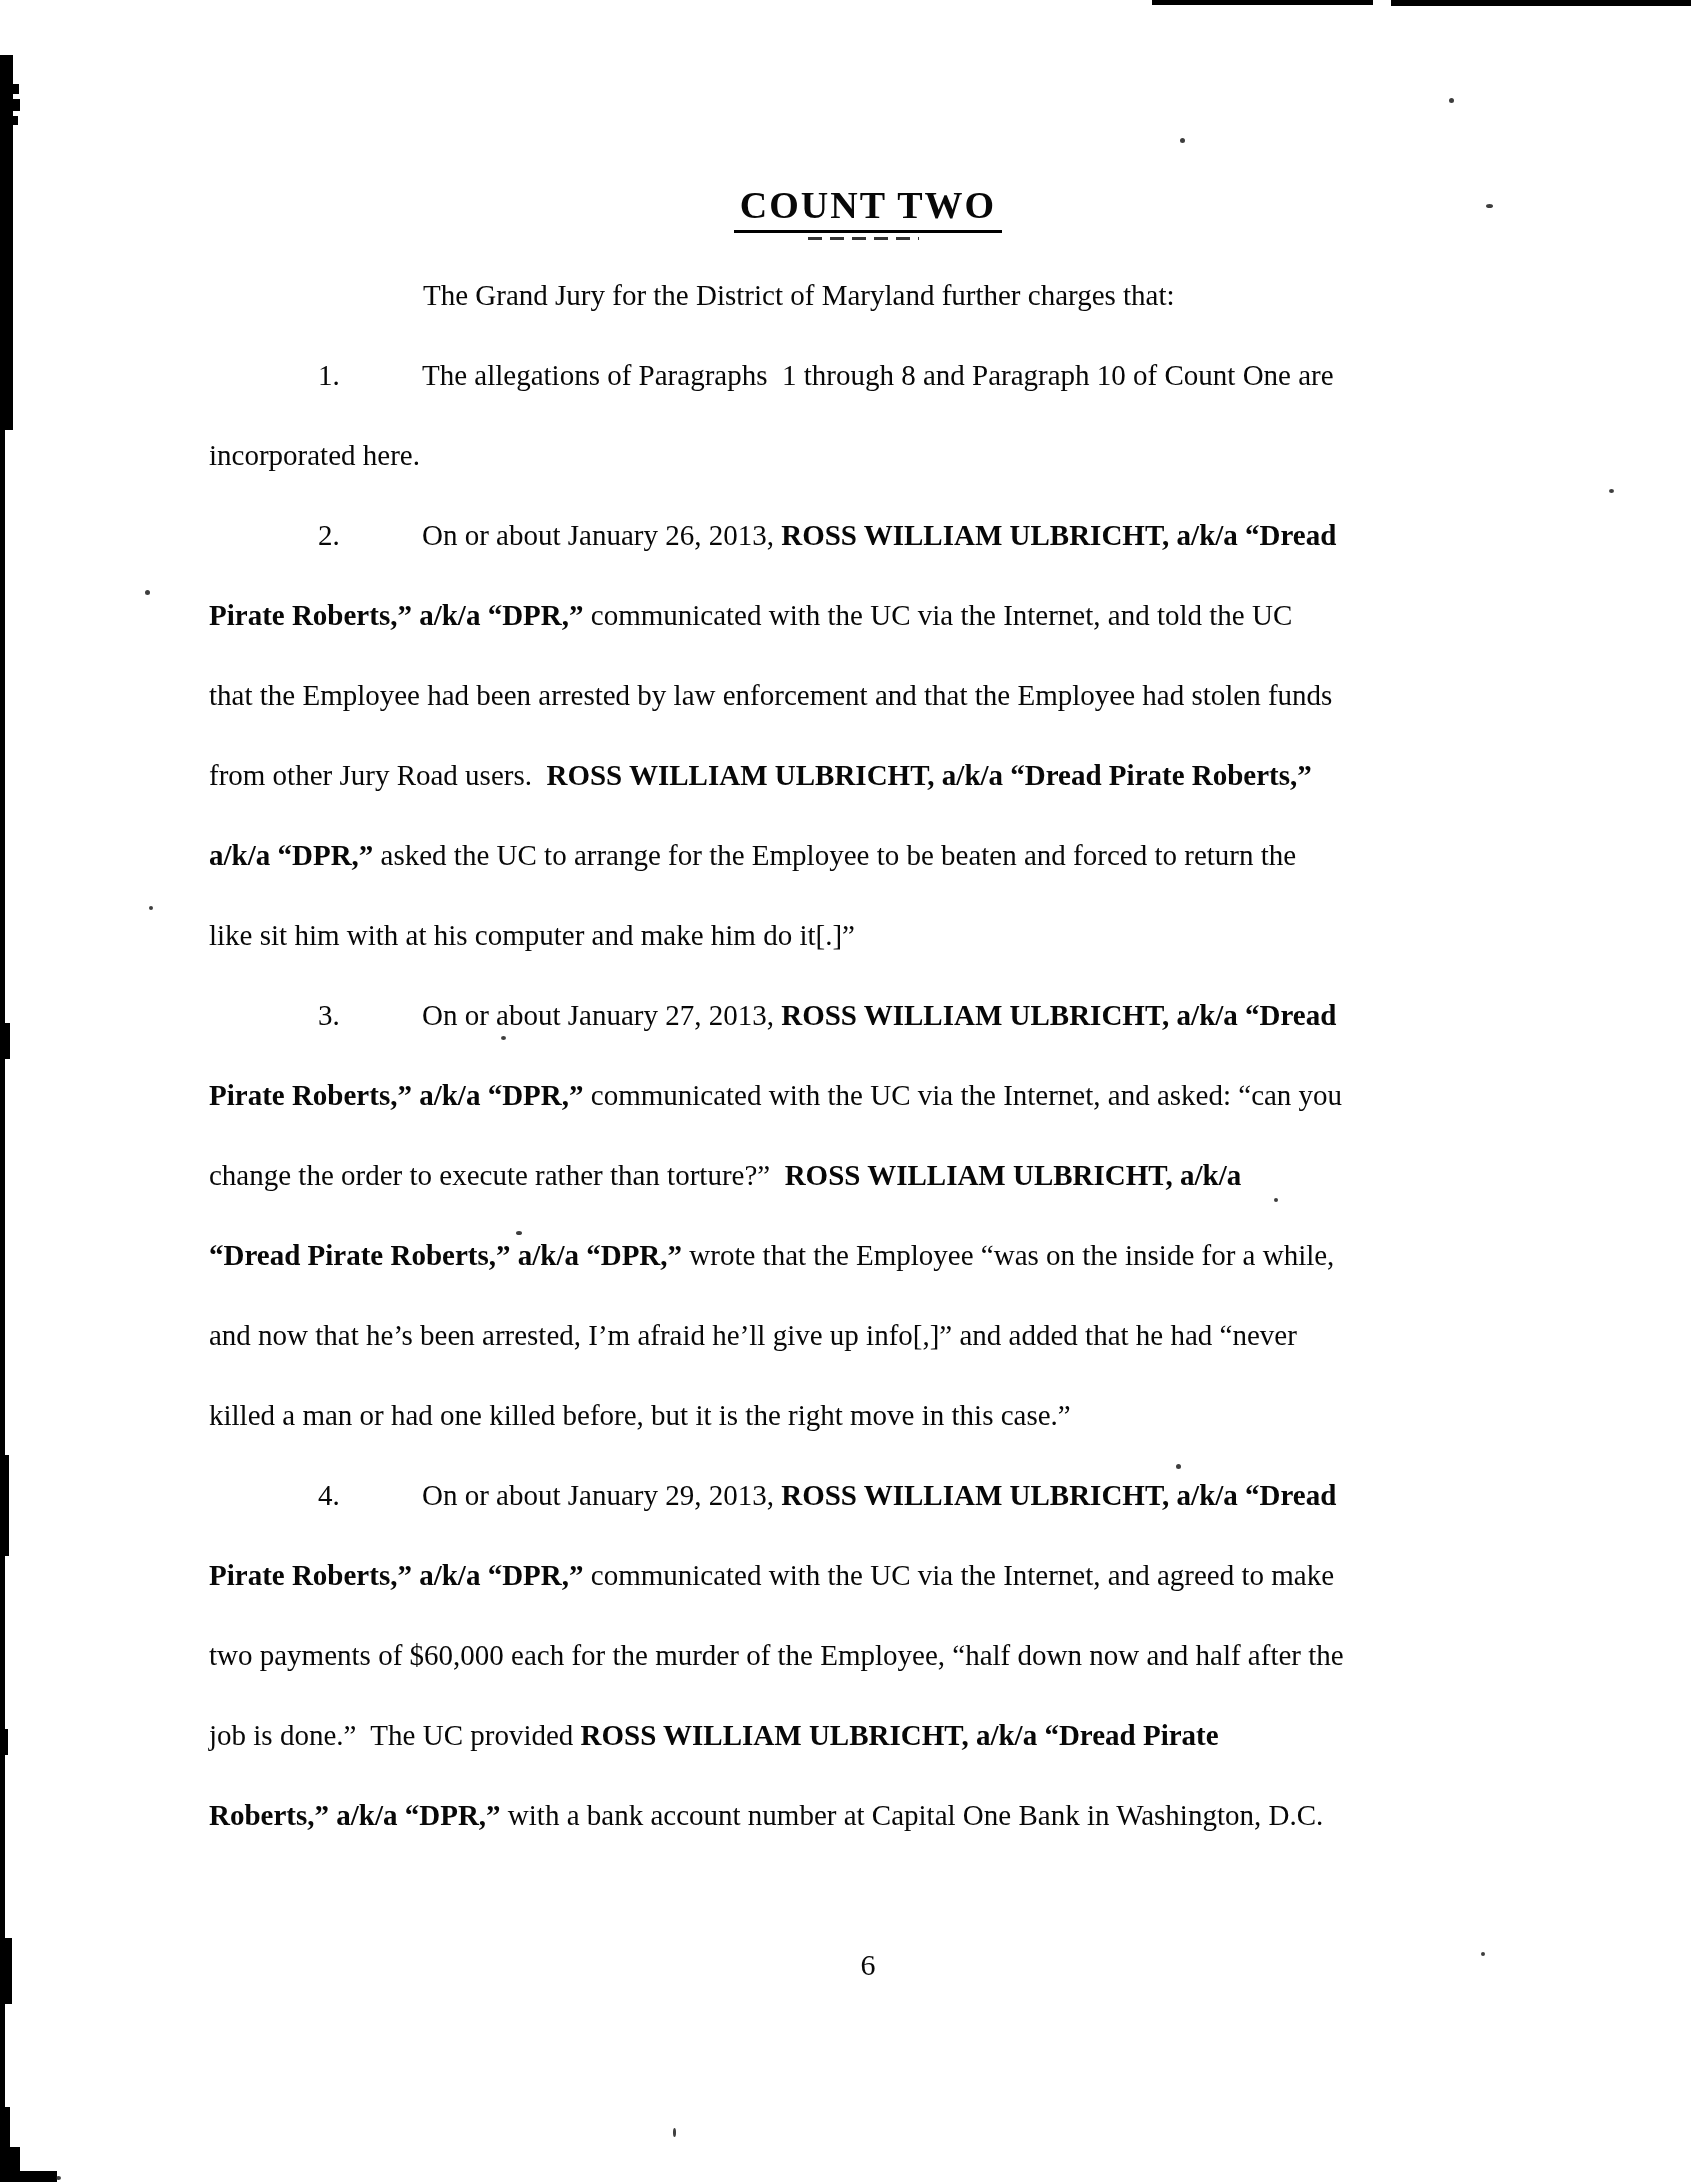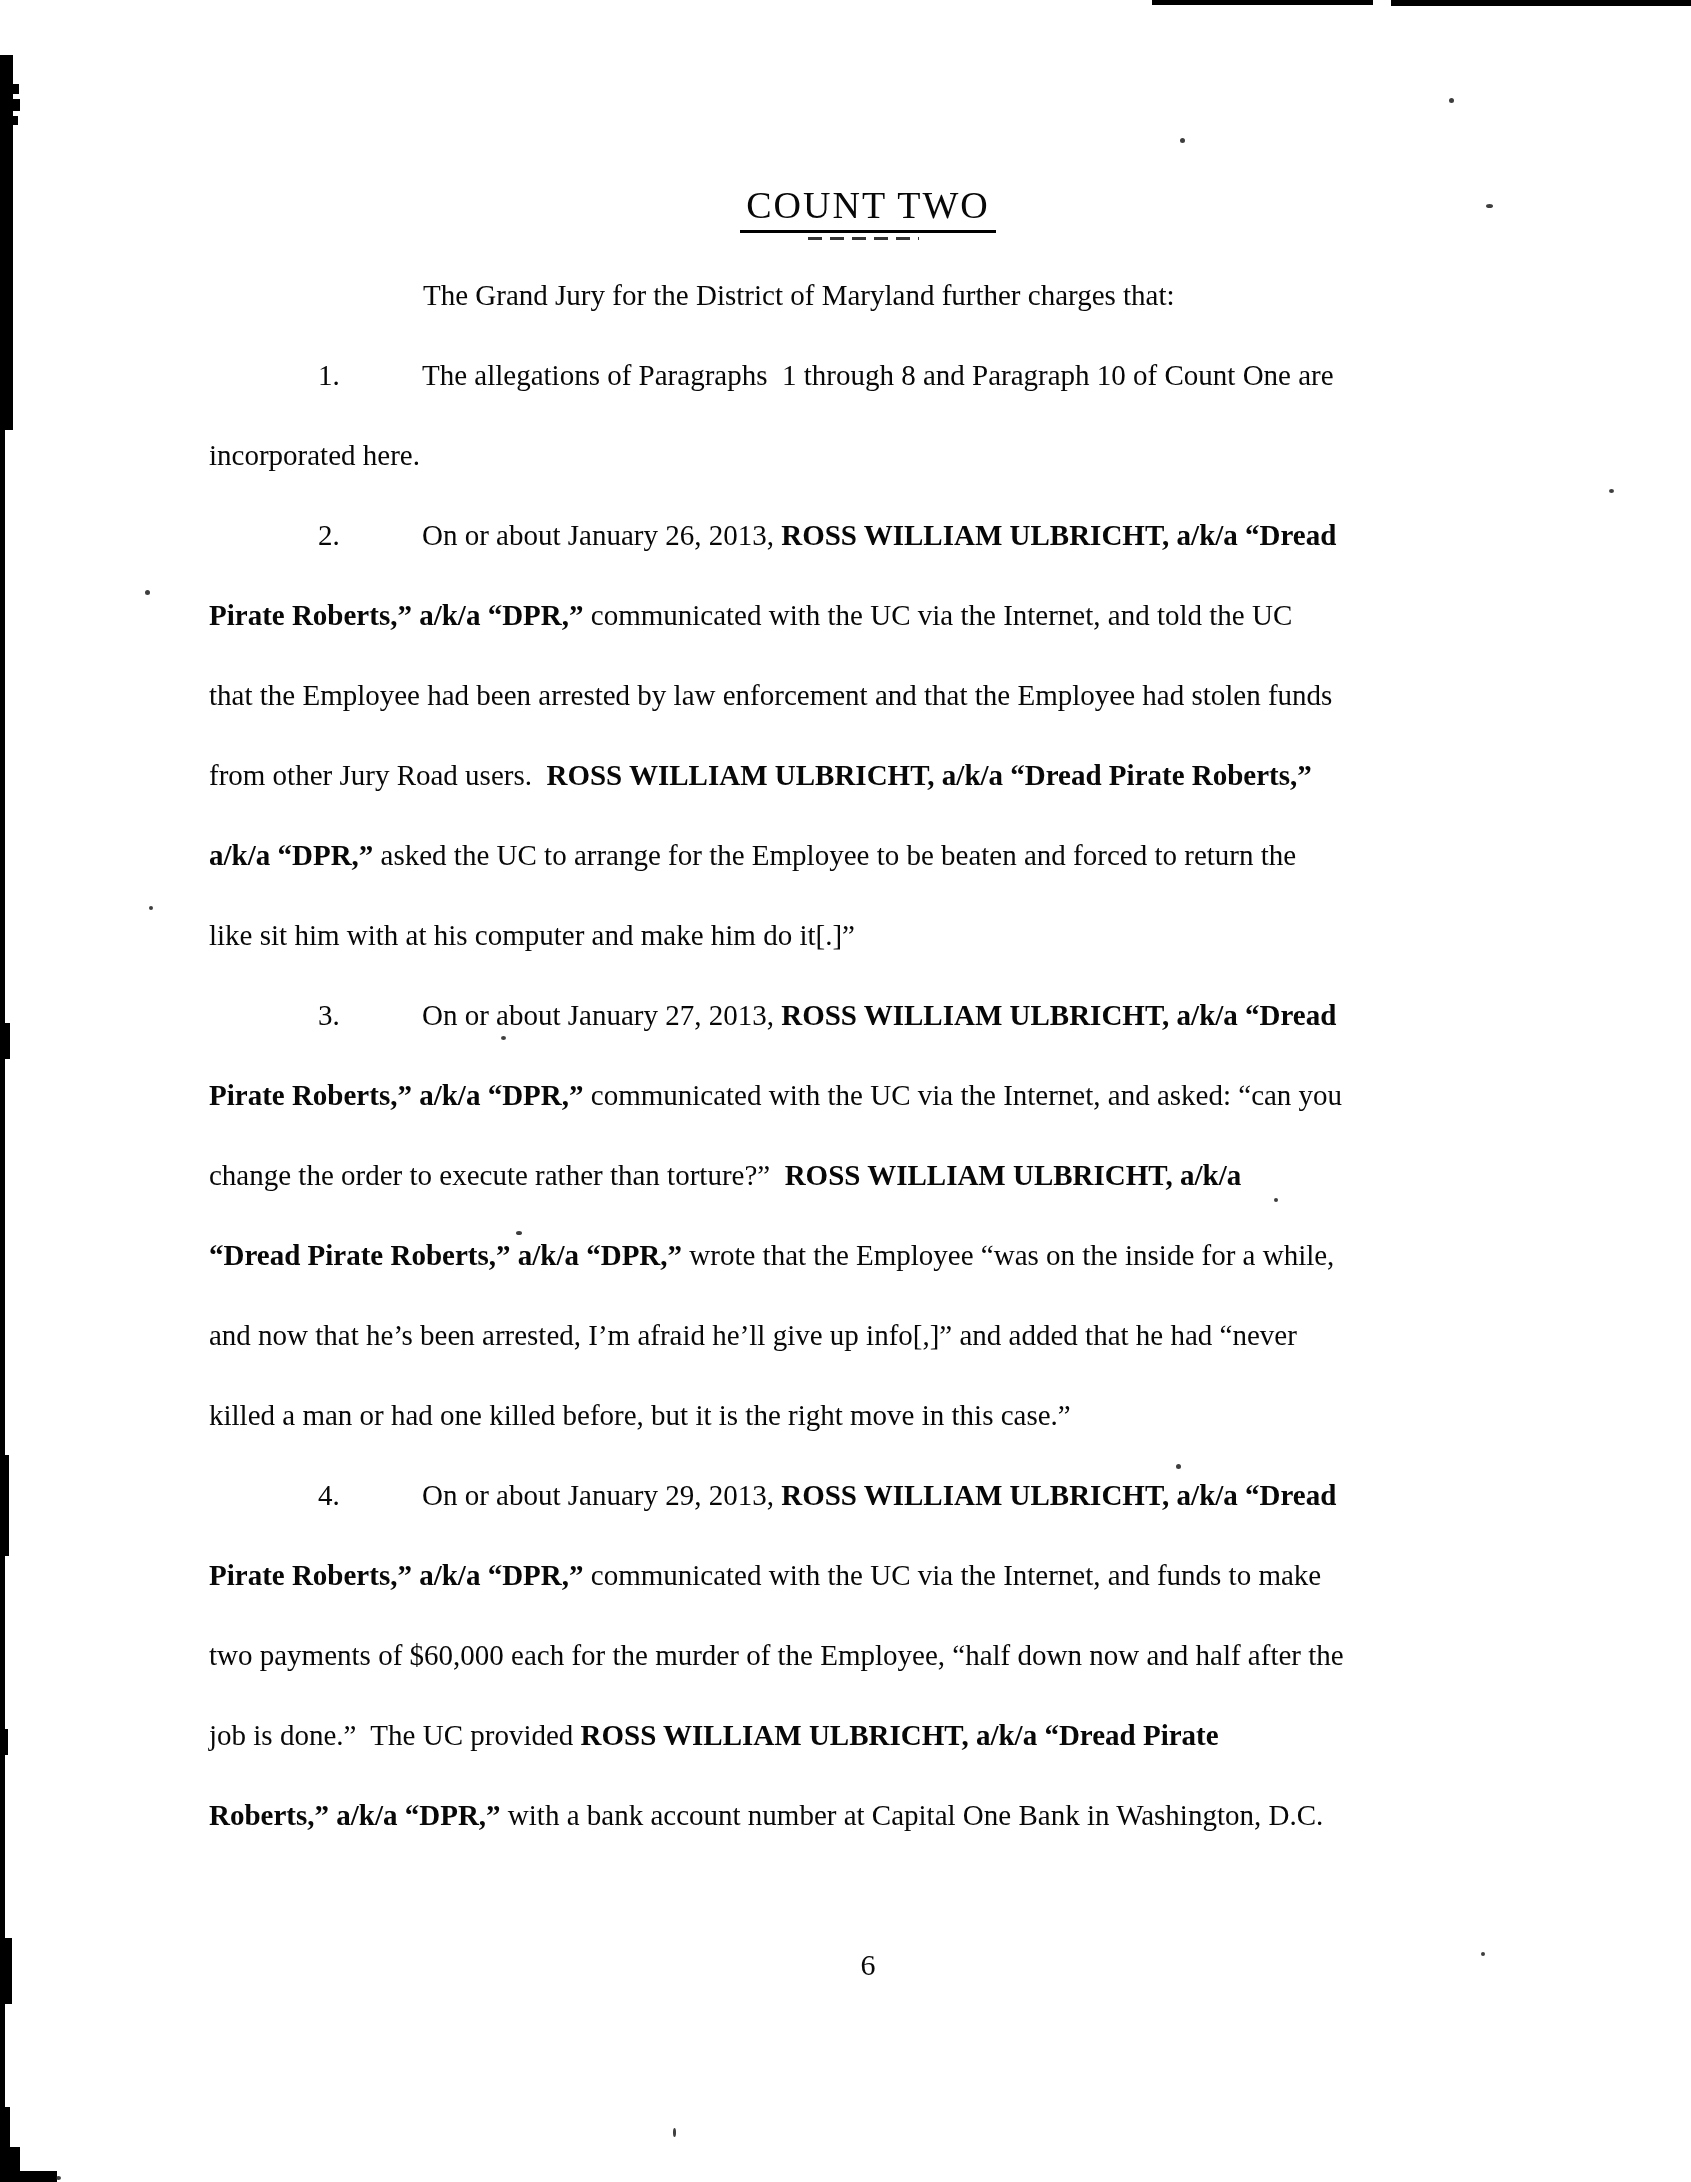--- a/index.html
+++ b/index.html
@@ -3,21 +3,21 @@
 <meta charset="utf-8">
 <style>
   html,body{margin:0;padding:0;background:#888;}
   .page{
     position:relative;width:1692px;height:2182px;background:#ffffff;
     overflow:hidden;font-family:"Liberation Serif","DejaVu Serif",serif;
     color:#080808;
   }
   .title-wrap{position:absolute;left:199px;top:182px;width:1338px;text-align:center;}
   .doc-title{
-    display:inline-block;font-size:38px;font-weight:normal;letter-spacing:2px;
+    display:inline-block;font-size:38px;font-weight:bold;letter-spacing:2px;
     line-height:46px;border-bottom:3px solid #000;padding:0 6px 2px 6px;
   }
   .doc-body{position:absolute;left:209px;top:255px;width:1338px;}
   .line{height:80px;line-height:80px;white-space:pre;font-size:29px;}
   .line.indent{padding-left:214px;}
   .pnum{display:inline-block;margin-left:109px;width:104px;}
   .bold{font-weight:bold;}
   .page-num{
     position:absolute;left:199px;top:1940px;width:1338px;height:50px;
     line-height:50px;text-align:center;font-size:30px;
@@ -80,21 +80,21 @@
       <div class="line"><span>from other Jury Road users.  </span><span class="bold">ROSS WILLIAM ULBRICHT, a/k/a “Dread Pirate Roberts,”</span></div>
       <div class="line"><span class="bold">a/k/a “DPR,”</span><span> asked the UC to arrange for the Employee to be beaten and forced to return the</span></div>
       <div class="line"><span>like sit him with at his computer and make him do it[.]”</span></div>
       <div class="line"><span class="pnum">3.</span><span>On or about January 27, 2013, </span><span class="bold">ROSS WILLIAM ULBRICHT, a/k/a “Dread</span></div>
       <div class="line"><span class="bold">Pirate Roberts,” a/k/a “DPR,”</span><span> communicated with the UC via the Internet, and asked: “can you</span></div>
       <div class="line"><span>change the order to execute rather than torture?”  </span><span class="bold">ROSS WILLIAM ULBRICHT, a/k/a</span></div>
       <div class="line"><span class="bold">“Dread Pirate Roberts,” a/k/a “DPR,”</span><span> wrote that the Employee “was on the inside for a while,</span></div>
       <div class="line"><span>and now that he’s been arrested, I’m afraid he’ll give up info[,]” and added that he had “never</span></div>
       <div class="line"><span>killed a man or had one killed before, but it is the right move in this case.”</span></div>
       <div class="line"><span class="pnum">4.</span><span>On or about January 29, 2013, </span><span class="bold">ROSS WILLIAM ULBRICHT, a/k/a “Dread</span></div>
-      <div class="line"><span class="bold">Pirate Roberts,” a/k/a “DPR,”</span><span> communicated with the UC via the Internet, and funds to make</span></div>
+      <div class="line"><span class="bold">Pirate Roberts,” a/k/a “DPR,”</span><span> communicated with the UC via the Internet, and agreed to make</span></div>
       <div class="line"><span>two payments of $60,000 each for the murder of the Employee, “half down now and half after the</span></div>
       <div class="line"><span>job is done.”  The UC provided </span><span class="bold">ROSS WILLIAM ULBRICHT, a/k/a “Dread Pirate</span></div>
       <div class="line"><span class="bold">Roberts,” a/k/a “DPR,”</span><span> with a bank account number at Capital One Bank in Washington, D.C.</span></div>
     </div>
 
   <div class="page-num">6</div>
 
 </div>
 
 

